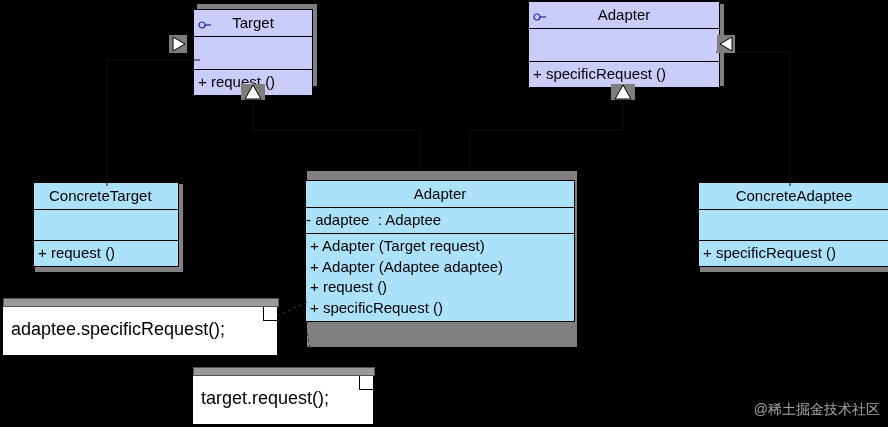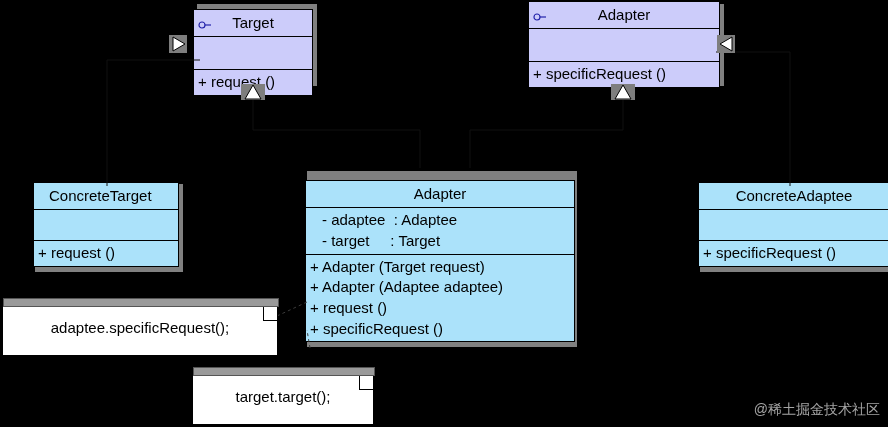--- a/index.html
+++ b/index.html
@@ -38,21 +38,21 @@
     color: #000000;
     line-height: 1.35;
     padding: 3px 4px 3px 4px;
     border-bottom: 1px solid #000000;
     white-space: nowrap;
   }
   .cls-name.left { text-align: left; padding-left: 15px; }
 
   .cls-attrs {
     border-bottom: 1px solid #000000;
-    padding: 2px 16px;
+    padding: 2px 0;
     min-height: 20px;
   }
   .cls-ops {
     padding: 2px 4px;
   }
   .member {
     font-size: 15px;
     color: #000000;
     line-height: 1.38;
     white-space: pre;
@@ -69,25 +69,24 @@
 
   
   .uml-note {
     position: absolute;
     background: #FFFFFF;
     border: 1px solid #000000;
     box-sizing: border-box;
     z-index: 5;
   }
   .note-text {
-    font-size: 15px;
+    font-size: 18px;
     color: #000000;
     padding: 12px 8px 6px 8px;
     white-space: nowrap;
-    text-align: center;
   }
   .note-fold {
     position: absolute;
     right: 0;
     top: 0;
     width: 13px;
     height: 13px;
     background: #FFFFFF;
     border-left: 1px solid #000000;
     border-bottom: 1px solid #000000;
@@ -230,21 +229,20 @@
     </div>
   </div>
 
   <div class="uml-shadow" style="left:307px;top:171px;width:270px;height:176px;"></div>
   <div class="uml-class" style="left:305px;top:180px;width:270px;">
     <div class="cls-name">
       <span>Adapter</span>
     </div>
     <div class="cls-attrs">
       <div class="member">- adaptee  : Adaptee</div>
-      <div class="member">- target     : Target</div>
     </div>
     <div class="cls-ops">
       <div class="member">+ Adapter (Target request)</div>
       <div class="member">+ Adapter (Adaptee adaptee)</div>
       <div class="member">+ request ()</div>
       <div class="member">+ specificRequest ()</div>
     </div>
   </div>
 
   <div class="uml-shadow" style="left:700px;top:184px;width:190px;height:88px;"></div>
@@ -260,18 +258,18 @@
 
   <div class="uml-note" style="left:2px;top:306px;width:276px;height:50px;">
     <div class="note-titlebar" style="width:276px;"></div>
     <div class="note-fold"></div>
     <div class="note-text">adaptee.specificRequest();</div>
   </div>
 
   <div class="uml-note" style="left:192px;top:375px;width:182px;height:50px;">
     <div class="note-titlebar" style="width:182px;"></div>
     <div class="note-fold"></div>
-    <div class="note-text">target.target();</div>
+    <div class="note-text">target.request();</div>
   </div>
 
   <div class="watermark">@稀土掘金技术社区</div>
 
 </div>
 
 </body></html>

